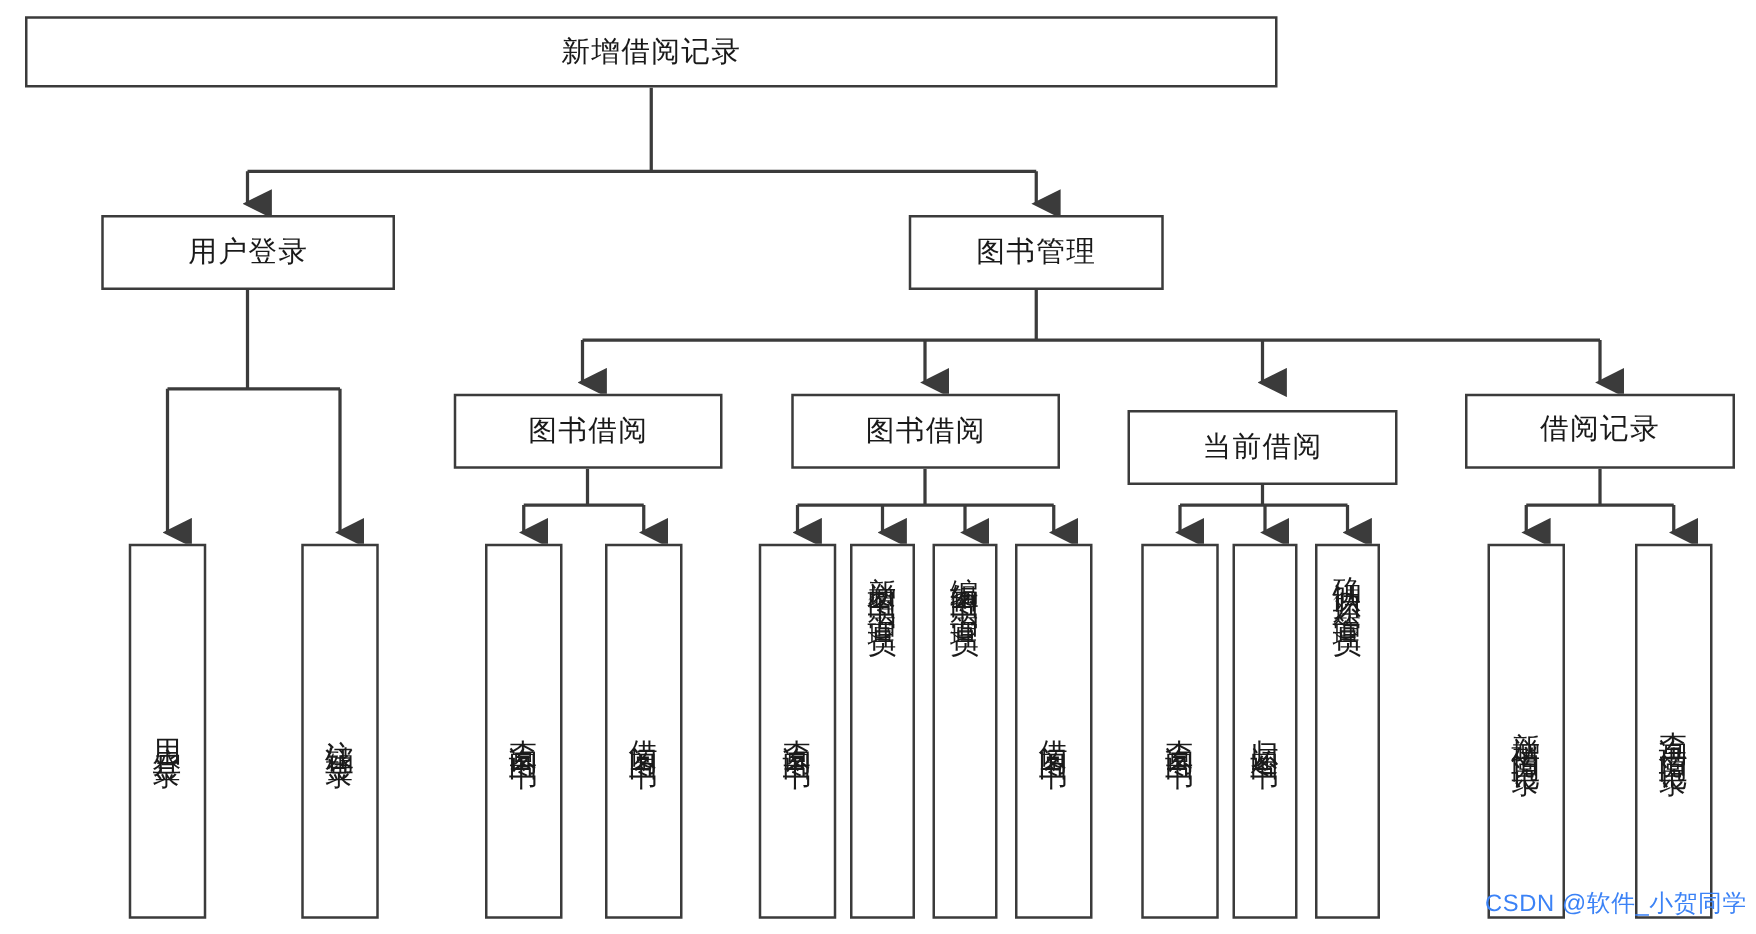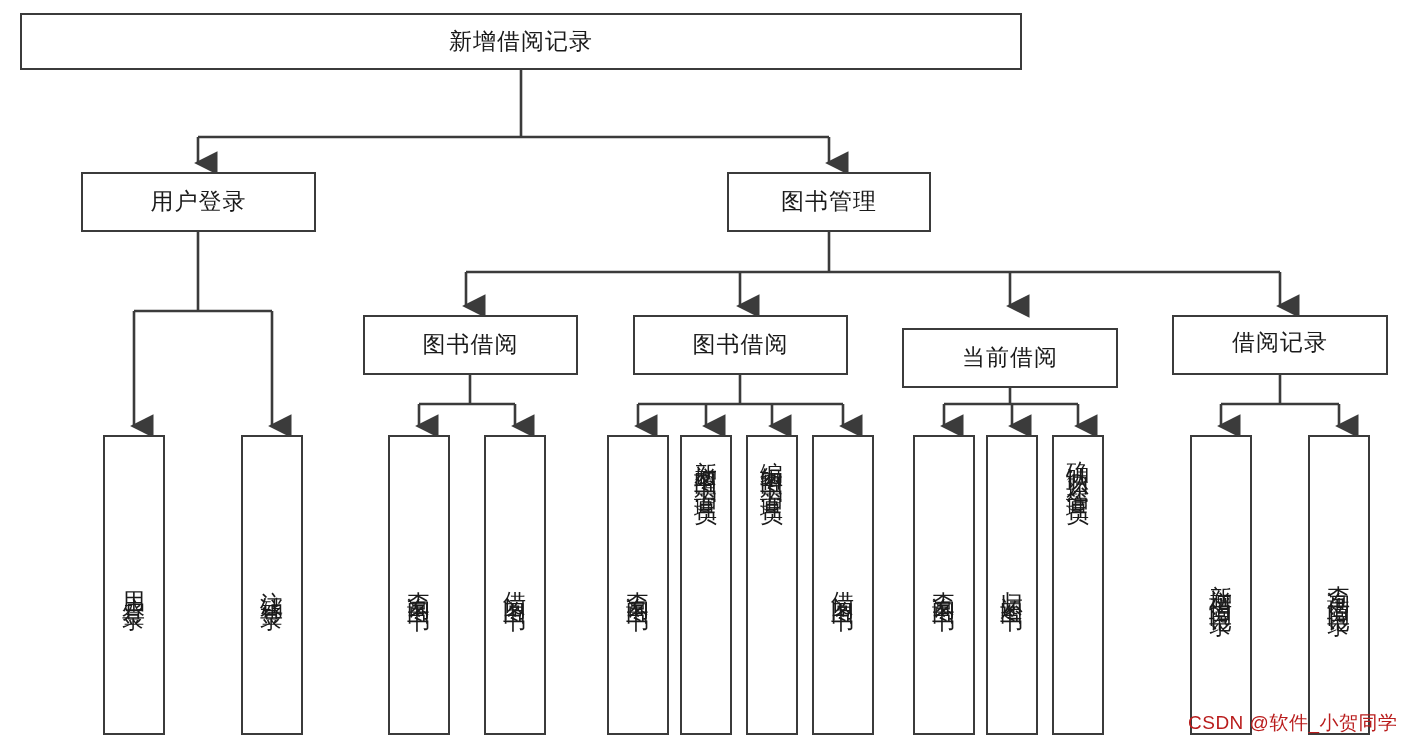--- a/index.html
+++ b/index.html
@@ -57,21 +57,21 @@
     line-height: 1.05;
     white-space: nowrap;
   }
   .node-box.vertical.mid {
     align-items: center;
     padding-top: 0;
   }
   .watermark {
     position: absolute;
     font-size: 19px;
-    color: #b91c1c;
+    color: #3b82f6;
     letter-spacing: 0.5px;
     white-space: nowrap;
     user-select: none;
     text-align: right;
   }
 </style>
 </head>
 <body>
 
 <div id="diagram-canvas">

